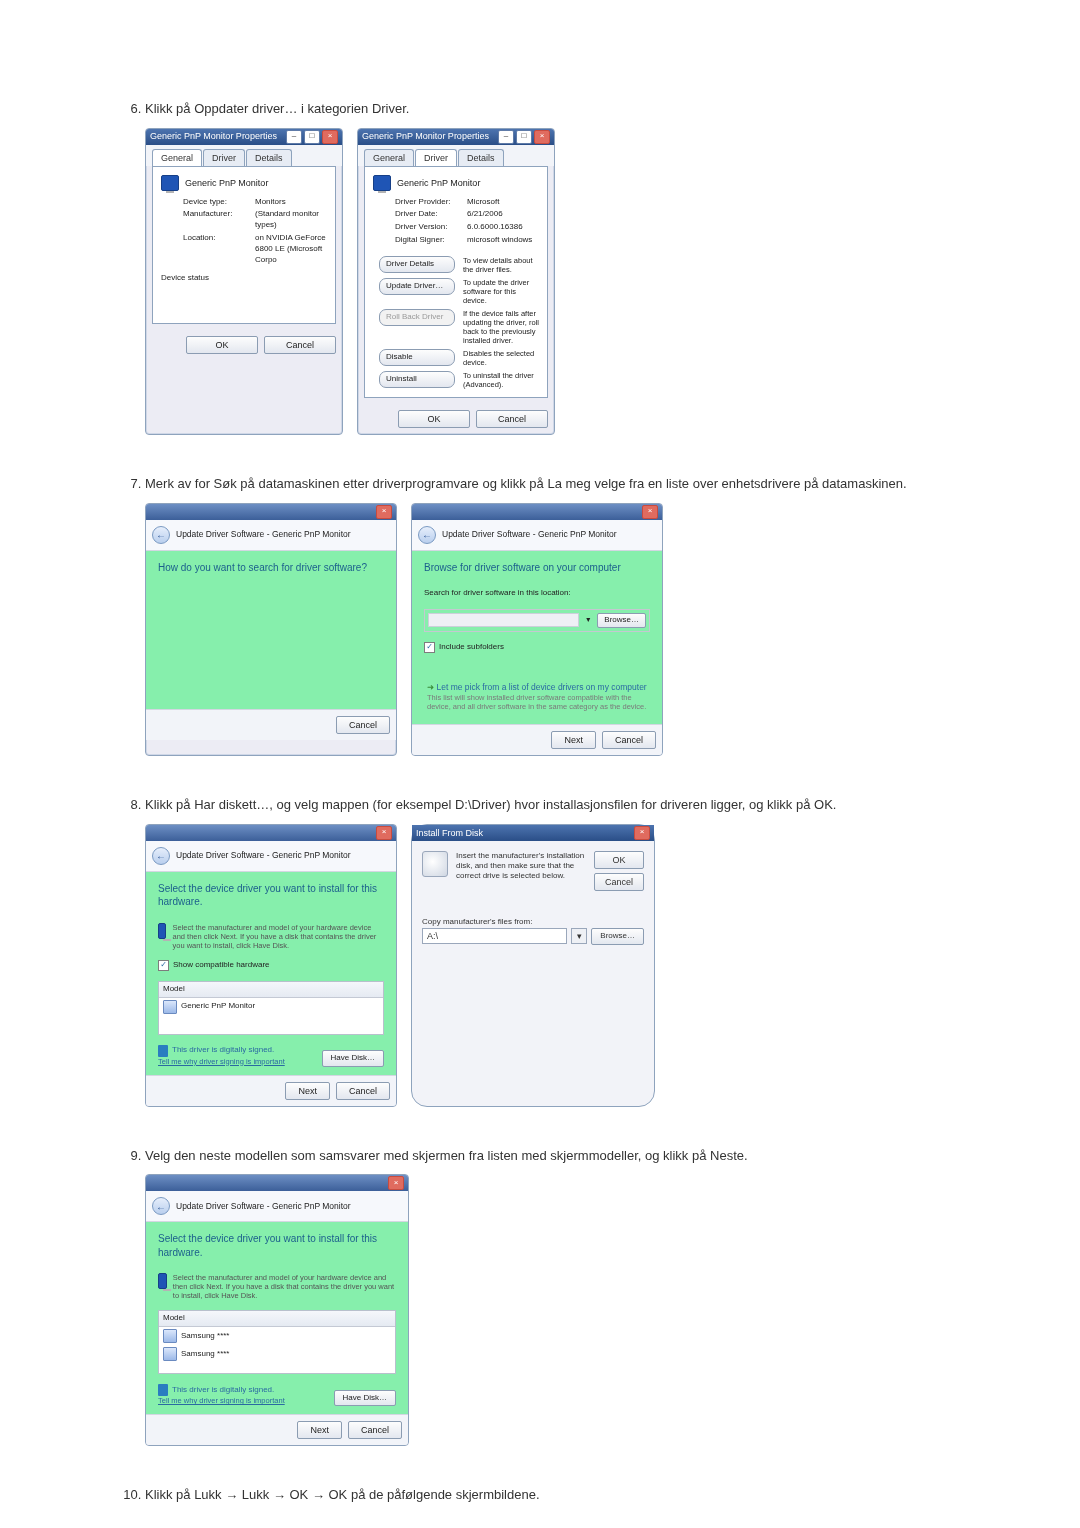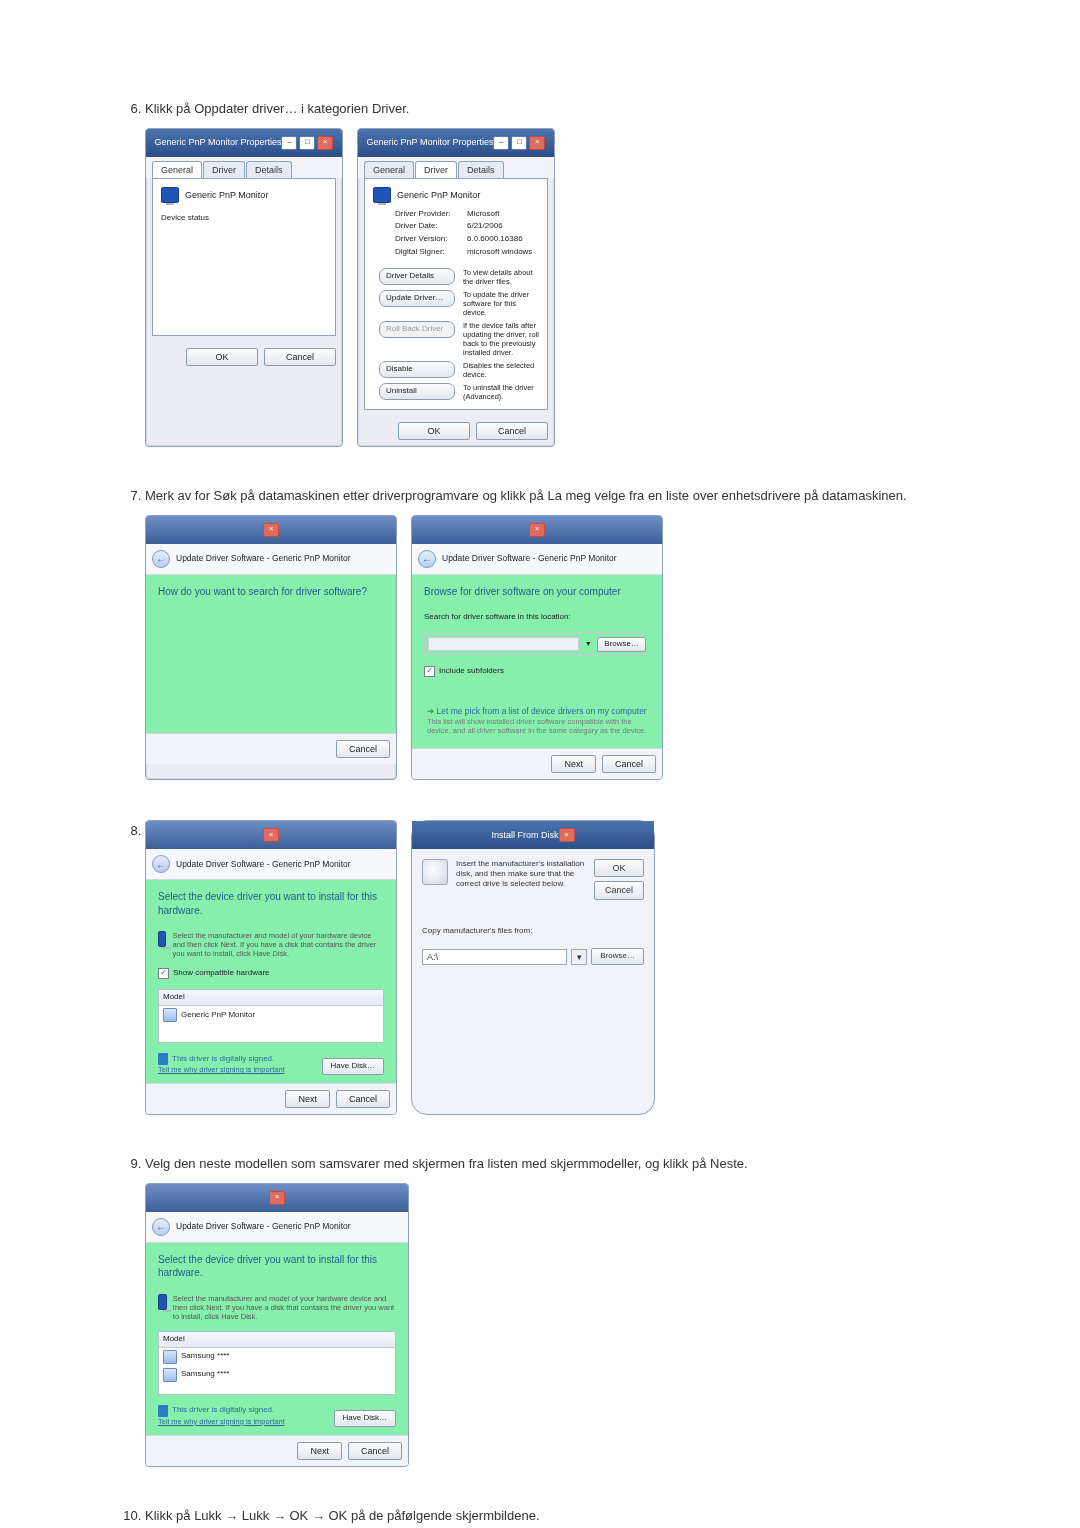--- a/index.html
+++ b/index.html
@@ -33,26 +33,26 @@
   .win {
     background: #ececf4;
     border: 1px solid #8ea3bd;
     border-radius: 4px;
     font-size: 9px;
     color: #222;
     box-shadow: 0 0 0 1px #cfd7e7 inset;
     overflow: hidden;
   }
   .titlebar {
-    height: 28px;
+    height: 16px;
     background: linear-gradient(#4d74af,#2a4e87);
     color:#fff;
     display:flex;
     align-items:center;
-    justify-content:center;
+    justify-content:space-between;
     padding:0 4px;
     font-size:9px;
   }
   .titlebar .winbtns{display:flex;gap:2px}
   .titlebar .wb{width:14px;height:12px;border:1px solid #5f7ba8;background:#fff;border-radius:2px;font-size:8px;display:flex;align-items:center;justify-content:center;color:#333}
   .titlebar .wb.close{background:#e06b5f;color:#fff;border-color:#c84b3f}
   .tabs{display:flex;gap:1px;padding:4px 6px 0 6px;background:#f2f4f9;font-size:9px}
   .tab{border:1px solid #8ea3bd;border-bottom:none;padding:2px 8px;background:#e7ecf4;border-radius:3px 3px 0 0; color:#333}
   .tab.active{background:#fff}
   .pane{background:#fff;margin:0 6px 6px 6px;border:1px solid #8ea3bd;padding:8px;min-height:140px;display:flex;flex-direction:column}
@@ -130,20 +130,28 @@
       <div class="tabs">
         <span class="tab active">General</span>
         <span class="tab">Driver</span>
         <span class="tab">Details</span>
       </div>
       <div class="pane">
         <div class="monrow">
                 <span class="monicon"></span>
           <span>Generic PnP Monitor</span>
               </div>
+        <div class="kv">
+          <span>Device type:</span>
+                <span>Monitors</span>
+          <span>Manufacturer:</span>
+                <span>(Standard monitor types)</span>
+          <span>Location:</span>
+                <span>on NVIDIA GeForce 6800 LE (Microsoft Corpo</span>
+        </div>
         <div class="sectlabel">Device status</div>
       </div>
       <div class="dlg-btnrow">
         <span class="btn">OK</span>
         <span class="btn">Cancel</span>
       </div>
     </div>
 
     <div class="win" style="width:196px">
       <div class="titlebar">
@@ -258,20 +266,21 @@
       </div>
       <div class="foot">
         <span class="btn">Next</span>
         <span class="btn">Cancel</span>
       </div>
     </div>
   </div>
 </li>
 
 <li>
+  <span>Klikk på Har diskett…, og velg mappen (for eksempel D:\Driver) hvor installasjonsfilen for driveren ligger, og klikk på OK.</span>
   <div class="figrow">
 
     <div class="win wiz">
       <div class="titlebar">
               <span></span>
               <span class="winbtns">
                 <span class="wb close">×</span>
               </span>
             </div>
       <div class="bar">
@@ -323,21 +332,21 @@
       <div class="body">
         <div class="top">
           <span class="disk"></span>
           <div class="txt">Insert the manufacturer's installation disk, and then make sure that the correct drive is selected below.</div>
           <div class="side">
             <span class="btn">OK</span>
             <span class="btn">Cancel</span>
           </div>
         </div>
         <div>
-          <div style="font-size:8px;margin-bottom:12px">Copy manufacturer's files from:</div>
+          <div style="font-size:8px;margin-bottom:0">Copy manufacturer's files from:</div>
           <div class="combo">
             <span class="field">
                     <span>A:\</span>
                   </span>
             <span style="border:1px solid #9aa7bb;background:#eef0f5;width:14px;height:14px;display:flex;align-items:center;justify-content:center">▾</span>
             <span class="havebtn">Browse…</span>
           </div>
         </div>
       </div>
     </div>

